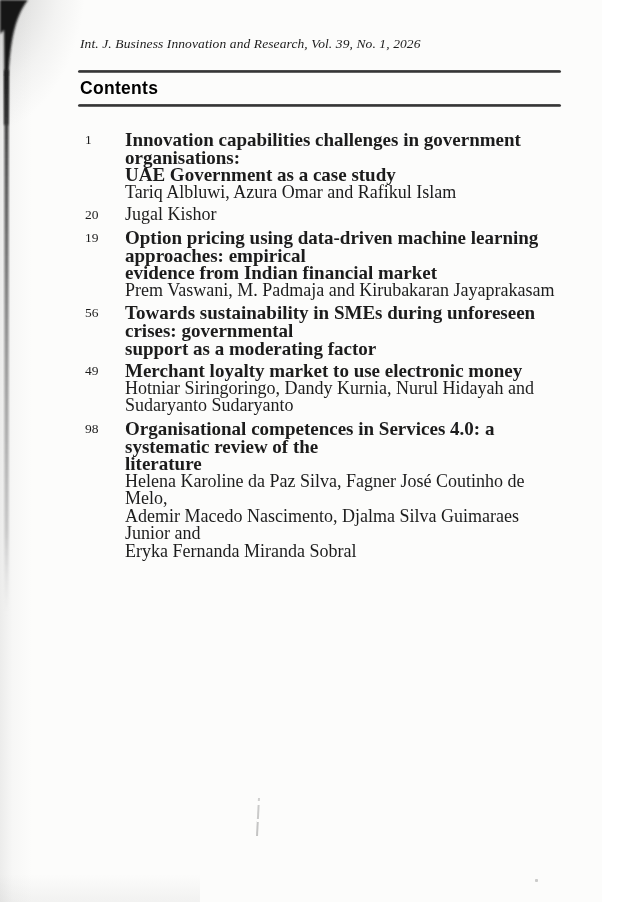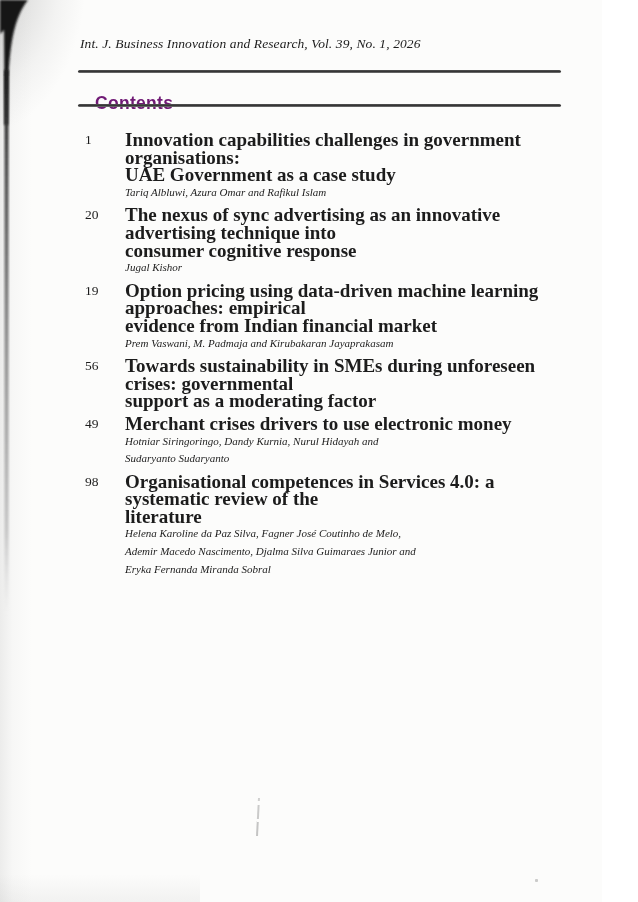--- a/index.html
+++ b/index.html
@@ -100,26 +100,26 @@
     height: 3px;
     border-radius: 1.5px;
     background: linear-gradient(to bottom, #5a5a5a 0%, #2f2f2f 45%, #7a7a7a 100%);
   }
   .rule-top { top: 70px; }
   .rule-bottom { top: 104px; }
   .contents-title {
     position: absolute;
     left: 79px;
     top: 77px;
-    margin: 16px;
+    margin: 1px;
     font-family: "Liberation Sans", sans-serif;
     font-weight: bold;
     font-size: 17.5px;
     letter-spacing: 0.3px;
-    color: #701a75;
+    color: #000000;
   }
 
   
   .toc {
     position: absolute;
     left: 85px;
     top: 131px;
     width: 482px;
   }
   .entry {
@@ -133,22 +133,21 @@
     line-height: 17.6px;
   }
   .entry-body { flex: 1; }
   .entry-title {
     font-weight: bold;
     font-size: 19px;
     line-height: 17.6px;
     white-space: pre-line;
   }
   .entry-authors {
-    font-style: italic;
-    font-size: 11px;
+    font-size: 18px;
     line-height: 17.6px;
     white-space: pre-line;
   }
 </style>
 </head>
 <body>
 
 <div class="page">
 
   <div class="corner-wash"></div>
@@ -184,22 +183,20 @@
       <div class="entry-body">
         <div class="entry-title">Innovation capabilities challenges in government organisations:
 UAE Government as a case study</div>
         <div class="entry-authors">Tariq Albluwi, Azura Omar and Rafikul Islam</div>
       </div>
     </div>
 
     <div class="entry">
       <div class="entry-num">20</div>
       <div class="entry-body">
-        <div class="entry-title">The nexus of sync advertising as an innovative advertising technique into
-consumer cognitive response</div>
         <div class="entry-authors">Jugal Kishor</div>
       </div>
     </div>
 
     <div class="entry">
       <div class="entry-num">19</div>
       <div class="entry-body">
         <div class="entry-title">Option pricing using data-driven machine learning approaches: empirical
 evidence from Indian financial market</div>
         <div class="entry-authors">Prem Vaswani, M. Padmaja and Kirubakaran Jayaprakasam</div>
@@ -210,21 +207,21 @@
       <div class="entry-num">56</div>
       <div class="entry-body">
         <div class="entry-title">Towards sustainability in SMEs during unforeseen crises: governmental
 support as a moderating factor</div>
       </div>
     </div>
 
     <div class="entry">
       <div class="entry-num">49</div>
       <div class="entry-body">
-        <div class="entry-title">Merchant crises drivers to use electronic money</div>
+        <div class="entry-title">Merchant loyalty market to use electronic money</div>
         <div class="entry-authors">Hotniar Siringoringo, Dandy Kurnia, Nurul Hidayah and
 Sudaryanto Sudaryanto</div>
       </div>
     </div>
 
     <div class="entry">
       <div class="entry-num">98</div>
       <div class="entry-body">
         <div class="entry-title">Organisational competences in Services 4.0: a systematic review of the
 literature</div>

